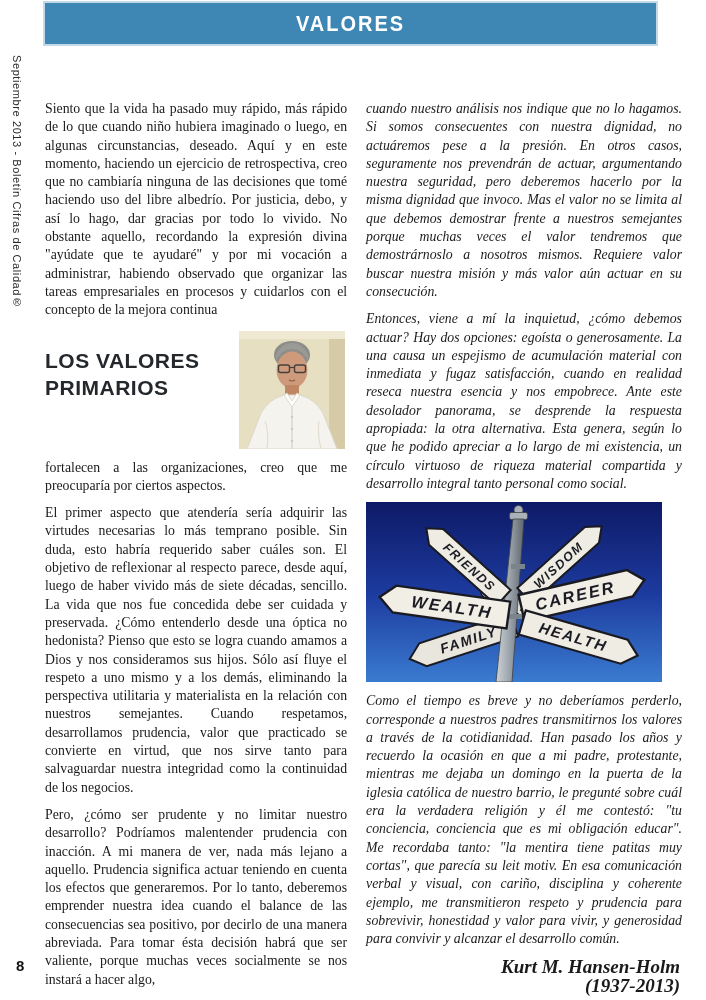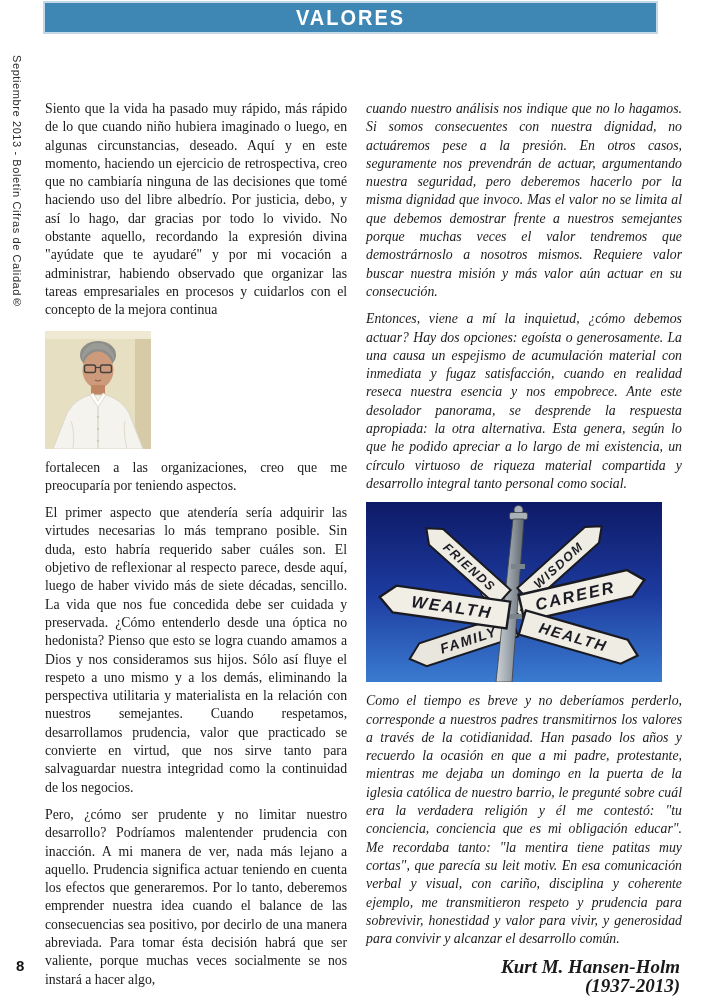--- a/index.html
+++ b/index.html
@@ -1,19 +1,19 @@
 <!DOCTYPE html>
 <html><head>
 <meta charset="utf-8">
 <style>
   html,body{margin:0;padding:0;background:#9a9a9a;}
   .page{position:relative;width:706px;height:1000px;background:#ffffff;overflow:hidden;
         font-family:"Liberation Serif",serif;color:#1a1a1a;margin:0 auto;}
 
-  .header-bar{position:absolute;left:45px;top:3px;width:611px;height:29px;background:#3e87b4;
+  .header-bar{position:absolute;left:45px;top:3px;width:611px;height:41px;background:#3e87b4;
               box-shadow:0 0 0 2px #c3d9e7;display:flex;align-items:center;justify-content:center;}
   .header-title{font-family:"Liberation Sans",sans-serif;font-weight:bold;color:#ffffff;
                 font-size:20px;letter-spacing:2px;transform:scaleY(1.1);}
 
   .vertical-label{position:absolute;left:11px;top:55px;writing-mode:vertical-rl;
                   font-family:"Liberation Sans",sans-serif;font-size:11px;color:#2b2b2b;
                   letter-spacing:0.6px;}
 
   .columns{position:absolute;left:45px;top:100px;width:637px;display:flex;gap:19px;}
   .col{font-size:13.8px;line-height:18.3px;text-align:justify;hyphens:none;}
@@ -48,20 +48,24 @@
   </div>
 
   <div class="vertical-label">Septiembre 2013 - Boletín Cifras de Calidad®</div>
 
   <div class="columns">
 
     <div class="col col1">
       <p>Siento que la vida ha pasado muy rápido, más rápido de lo que cuando niño hubiera imaginado o luego, en algunas circunstancias, deseado. Aquí y en este momento, haciendo un ejercicio de retrospectiva, creo que no cambiaría ninguna de las decisiones que tomé haciendo uso del libre albedrío. Por justicia, debo, y así lo hago, dar gracias por todo lo vivido. No obstante aquello, recordando la expresión divina "ayúdate que te ayudaré" y por mi vocación a administrar, habiendo observado que organizar las tareas empresariales en procesos y cuidarlos con el concepto de la mejora continua</p>
 
       <div class="feature-row">
+        <div class="headline">
+          <span>LOS VALORES</span>
+          <span>PRIMARIOS</span>
+        </div>
         <div class="portrait">
           <svg viewBox="0 0 106 118">
             <rect width="106" height="118" fill="#e7dfc2"></rect>
             <rect x="90" width="16" height="118" fill="#d6cba6"></rect>
             <rect y="0" width="106" height="8" fill="#efe8d2"></rect>
             <ellipse cx="53" cy="24" rx="18" ry="14" fill="#8d8d89"></ellipse>
             <ellipse cx="53" cy="39" rx="15.5" ry="18.5" fill="#cd9a7b"></ellipse>
             <path d="M37,30 Q42,18 53,18 Q64,18 69,30 L69,24 Q64,12 53,12 Q42,12 37,24 Z" fill="#9a9a96"></path>
             <rect x="39.5" y="34" width="11" height="7.5" rx="2" fill="none" stroke="#44403c" stroke-width="1.4"></rect>
             <rect x="55.5" y="34" width="11" height="7.5" rx="2" fill="none" stroke="#44403c" stroke-width="1.4"></rect>
@@ -73,21 +77,21 @@
             <line x1="53" y1="76" x2="53" y2="118" stroke="#ddd8cb" stroke-width="1.5"></line>
             <circle cx="53" cy="86" r="1.2" fill="#cfc9ba"></circle>
             <circle cx="53" cy="98" r="1.2" fill="#cfc9ba"></circle>
             <circle cx="53" cy="110" r="1.2" fill="#cfc9ba"></circle>
             <path d="M26,90 Q30,100 28,118" stroke="#e2ddd0" stroke-width="1.2" fill="none"></path>
             <path d="M80,90 Q78,102 82,118" stroke="#e2ddd0" stroke-width="1.2" fill="none"></path>
           </svg>
         </div>
       </div>
 
-      <p>fortalecen a las organizaciones, creo que me preocuparía por teniendo aspectos.</p>
+      <p>fortalecen a las organizaciones, creo que me preocuparía por ciertos aspectos.</p>
       <p>El primer aspecto que atendería sería adquirir las virtudes necesarias lo más temprano posible. Sin duda, esto habría requerido saber cuáles son. El objetivo de reflexionar al respecto parece, desde aquí, luego de haber vivido más de siete décadas, sencillo. La vida que nos fue concedida debe ser cuidada y preservada. ¿Cómo entenderlo desde una óptica no hedonista? Pienso que esto se logra cuando amamos a Dios y nos consideramos sus hijos. Sólo así fluye el respeto a uno mismo y a los demás, eliminando la perspectiva utilitaria y materialista en la relación con nuestros semejantes. Cuando respetamos, desarrollamos prudencia, valor que practicado se convierte en virtud, que nos sirve tanto para salvaguardar nuestra integridad como la continuidad de los negocios.</p>
       <p>Pero, ¿cómo ser prudente y no limitar nuestro desarrollo? Podríamos malentender prudencia con inacción. A mi manera de ver, nada más lejano a aquello. Prudencia significa actuar teniendo en cuenta los efectos que generaremos. Por lo tanto, deberemos emprender nuestra idea cuando el balance de las consecuencias sea positivo, por decirlo de una manera abreviada. Para tomar ésta decisión habrá que ser valiente, porque muchas veces socialmente se nos instará a hacer algo,</p>
     </div>
 
     <div class="col col2">
       <p>cuando nuestro análisis nos indique que no lo hagamos. Si somos consecuentes con nuestra dignidad, no actuáremos pese a la presión. En otros casos, seguramente nos prevendrán de actuar, argumentando nuestra seguridad, pero deberemos hacerlo por la misma dignidad que invoco. Mas el valor no se limita al que debemos demostrar frente a nuestros semejantes porque muchas veces el valor tendremos que demostrárnoslo a nosotros mismos. Requiere valor buscar nuestra misión y más valor aún actuar en su consecución.</p>
       <p>Entonces, viene a mí la inquietud, ¿cómo debemos actuar? Hay dos opciones: egoísta o generosamente. La una causa un espejismo de acumulación material con inmediata y fugaz satisfacción, cuando en realidad reseca nuestra esencia y nos empobrece. Ante este desolador panorama, se desprende la respuesta apropiada: la otra alternativa. Esta genera, según lo que he podido apreciar a lo largo de mi existencia, un círculo virtuoso de riqueza material compartida y desarrollo integral tanto personal como social.</p>
 
       <div class="signpost">
         <svg viewBox="0 0 296 180">

